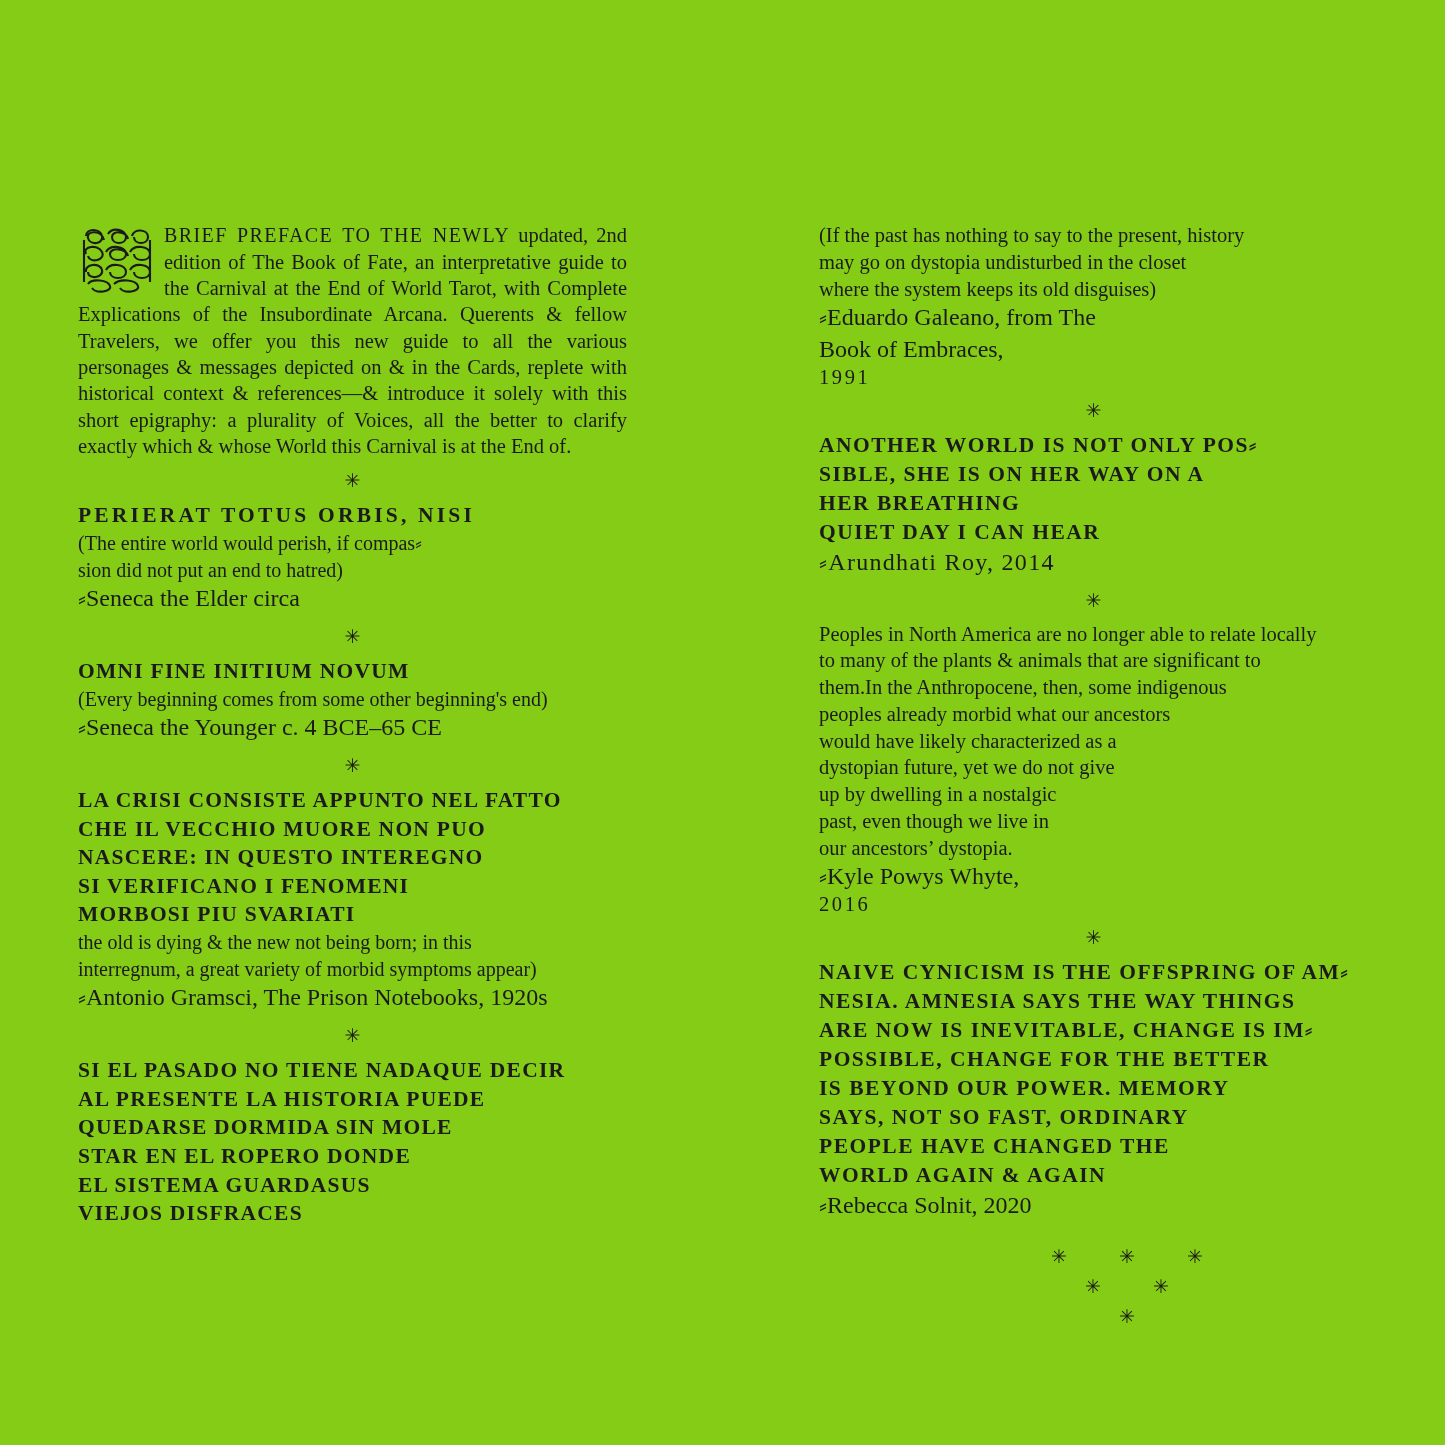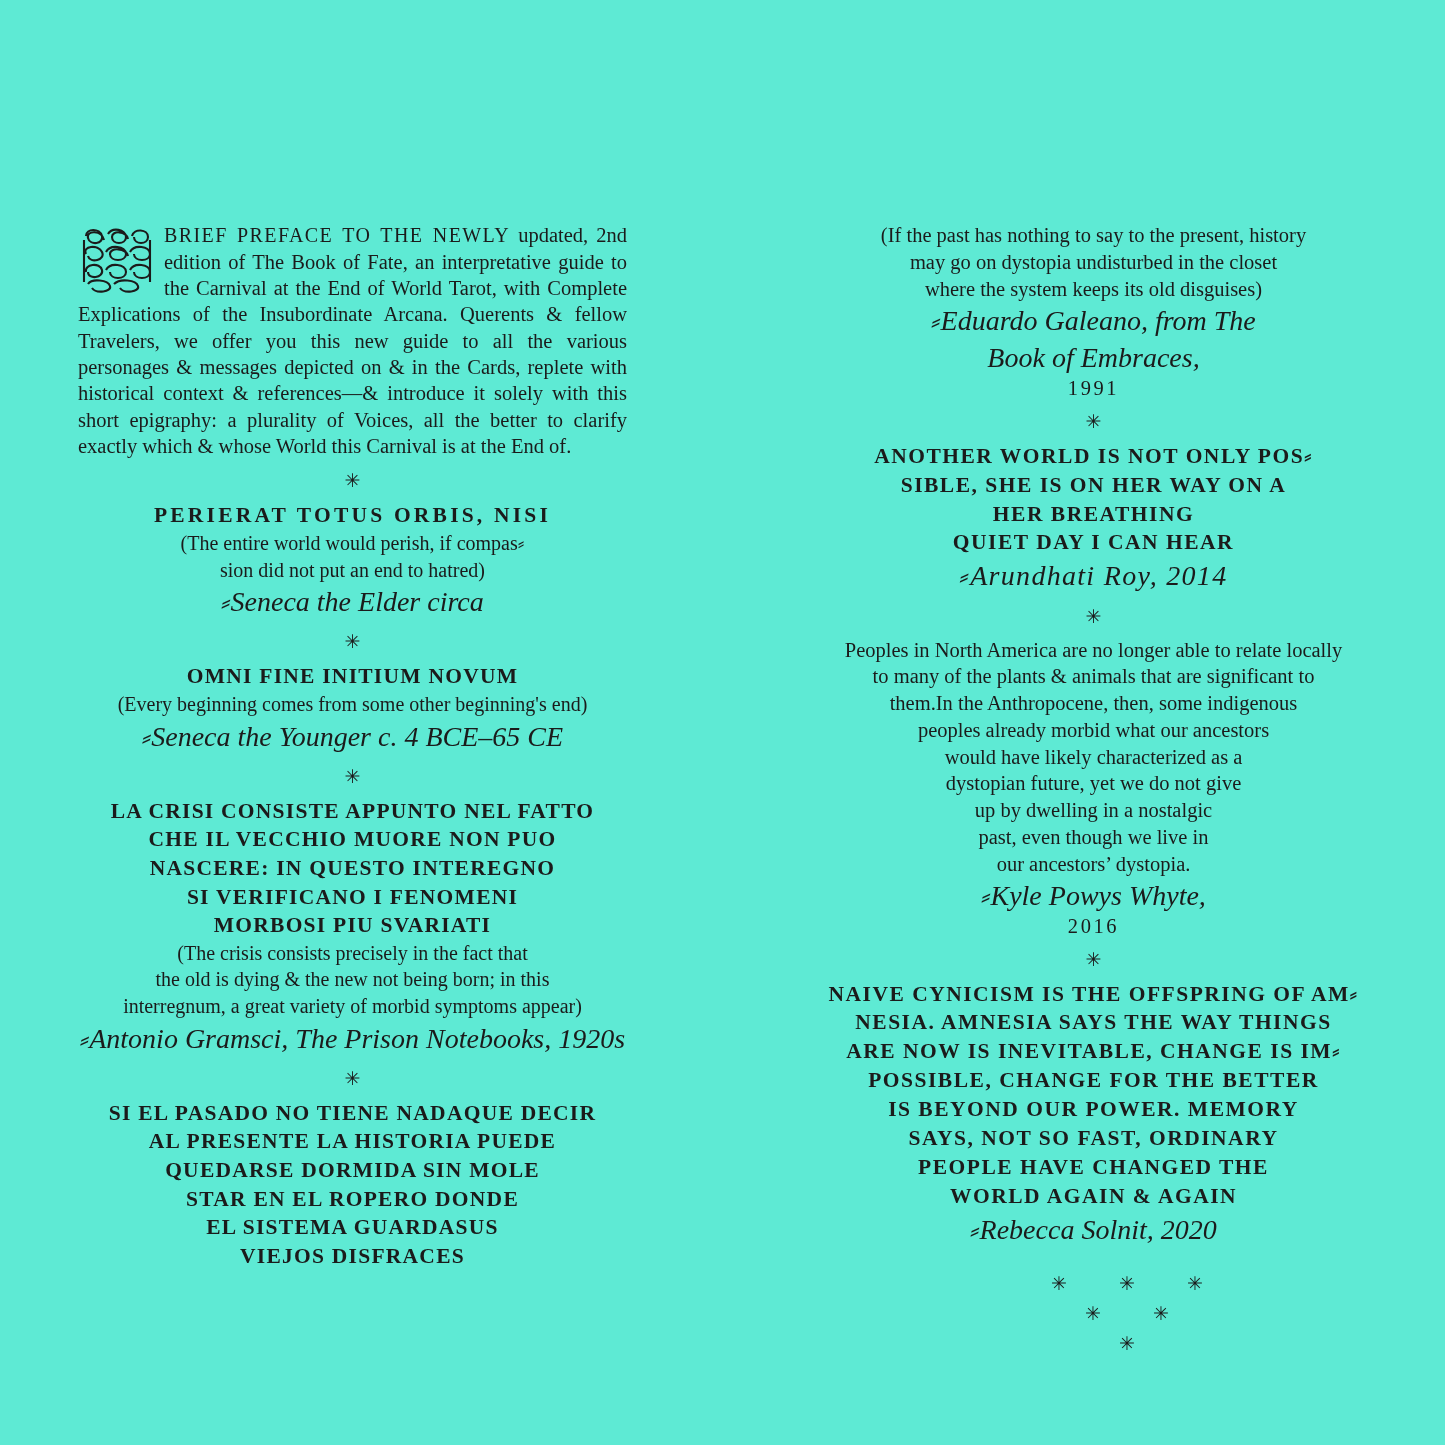--- a/index.html
+++ b/index.html
@@ -21,21 +21,21 @@
     height: 1445px;
     background: #f4f1ec;
     overflow: hidden;
   }
   .sheet {
     position: absolute;
     left: 0;
     top: 0;
     width: 1445px;
     height: 1445px;
-    background: #5eead4;
+    background: #84cc16;
   }
   .columns {
     position: absolute;
     left: 78px;
     top: 222px;
     width: 1290px;
     display: flex;
     gap: 192px;
   }
   .col {
@@ -63,40 +63,39 @@
     font-size: 20px;
   }
   .star-sep {
     text-align: center;
     font-size: 19px;
     line-height: 1;
     margin: 12px 0 11px 0;
     color: #1b1b1b;
   }
   .quote {
-    text-align: center;
+    text-align: left;
     color: #1b1b1b;
   }
   .q-caps {
     font-size: 21.5px;
     line-height: 1.33;
     letter-spacing: 1.25px;
     font-weight: bold;
   }
   .q-caps.wide {
     letter-spacing: 3.2px;
   }
   .q-body {
     font-size: 20px;
     line-height: 1.33;
   }
   .q-attr {
-    font-size: 28px;
+    font-size: 24px;
     line-height: 1.33;
-    font-style: italic;
   }
   .q-attr.spaced {
     letter-spacing: 1.3px;
   }
   .q-date {
     font-size: 20.5px;
     letter-spacing: 2.6px;
   }
   .blk { margin-bottom: 0; }
   
@@ -177,21 +176,20 @@
         </div>
 
         <div class="star-sep">✳</div>
 
         <div class="quote blk">
           <div class="q-caps">LA CRISI CONSISTE APPUNTO NEL FATTO</div>
           <div class="q-caps">CHE IL VECCHIO MUORE NON PUO</div>
           <div class="q-caps">NASCERE: IN QUESTO INTEREGNO</div>
           <div class="q-caps">SI VERIFICANO I FENOMENI</div>
           <div class="q-caps">MORBOSI PIU SVARIATI</div>
-          <div class="q-body">(The crisis consists precisely in the fact that</div>
           <div class="q-body">the old is dying &amp; the new not being born; in this</div>
           <div class="q-body">interregnum, a great variety of morbid symptoms appear)</div>
           <div class="q-attr">⸗Antonio Gramsci, The Prison Notebooks, 1920s</div>
         </div>
 
         <div class="star-sep">✳</div>
 
         <div class="quote blk">
           <div class="q-caps">SI EL PASADO NO TIENE NADAQUE DECIR</div>
           <div class="q-caps">AL PRESENTE LA HISTORIA PUEDE</div>

